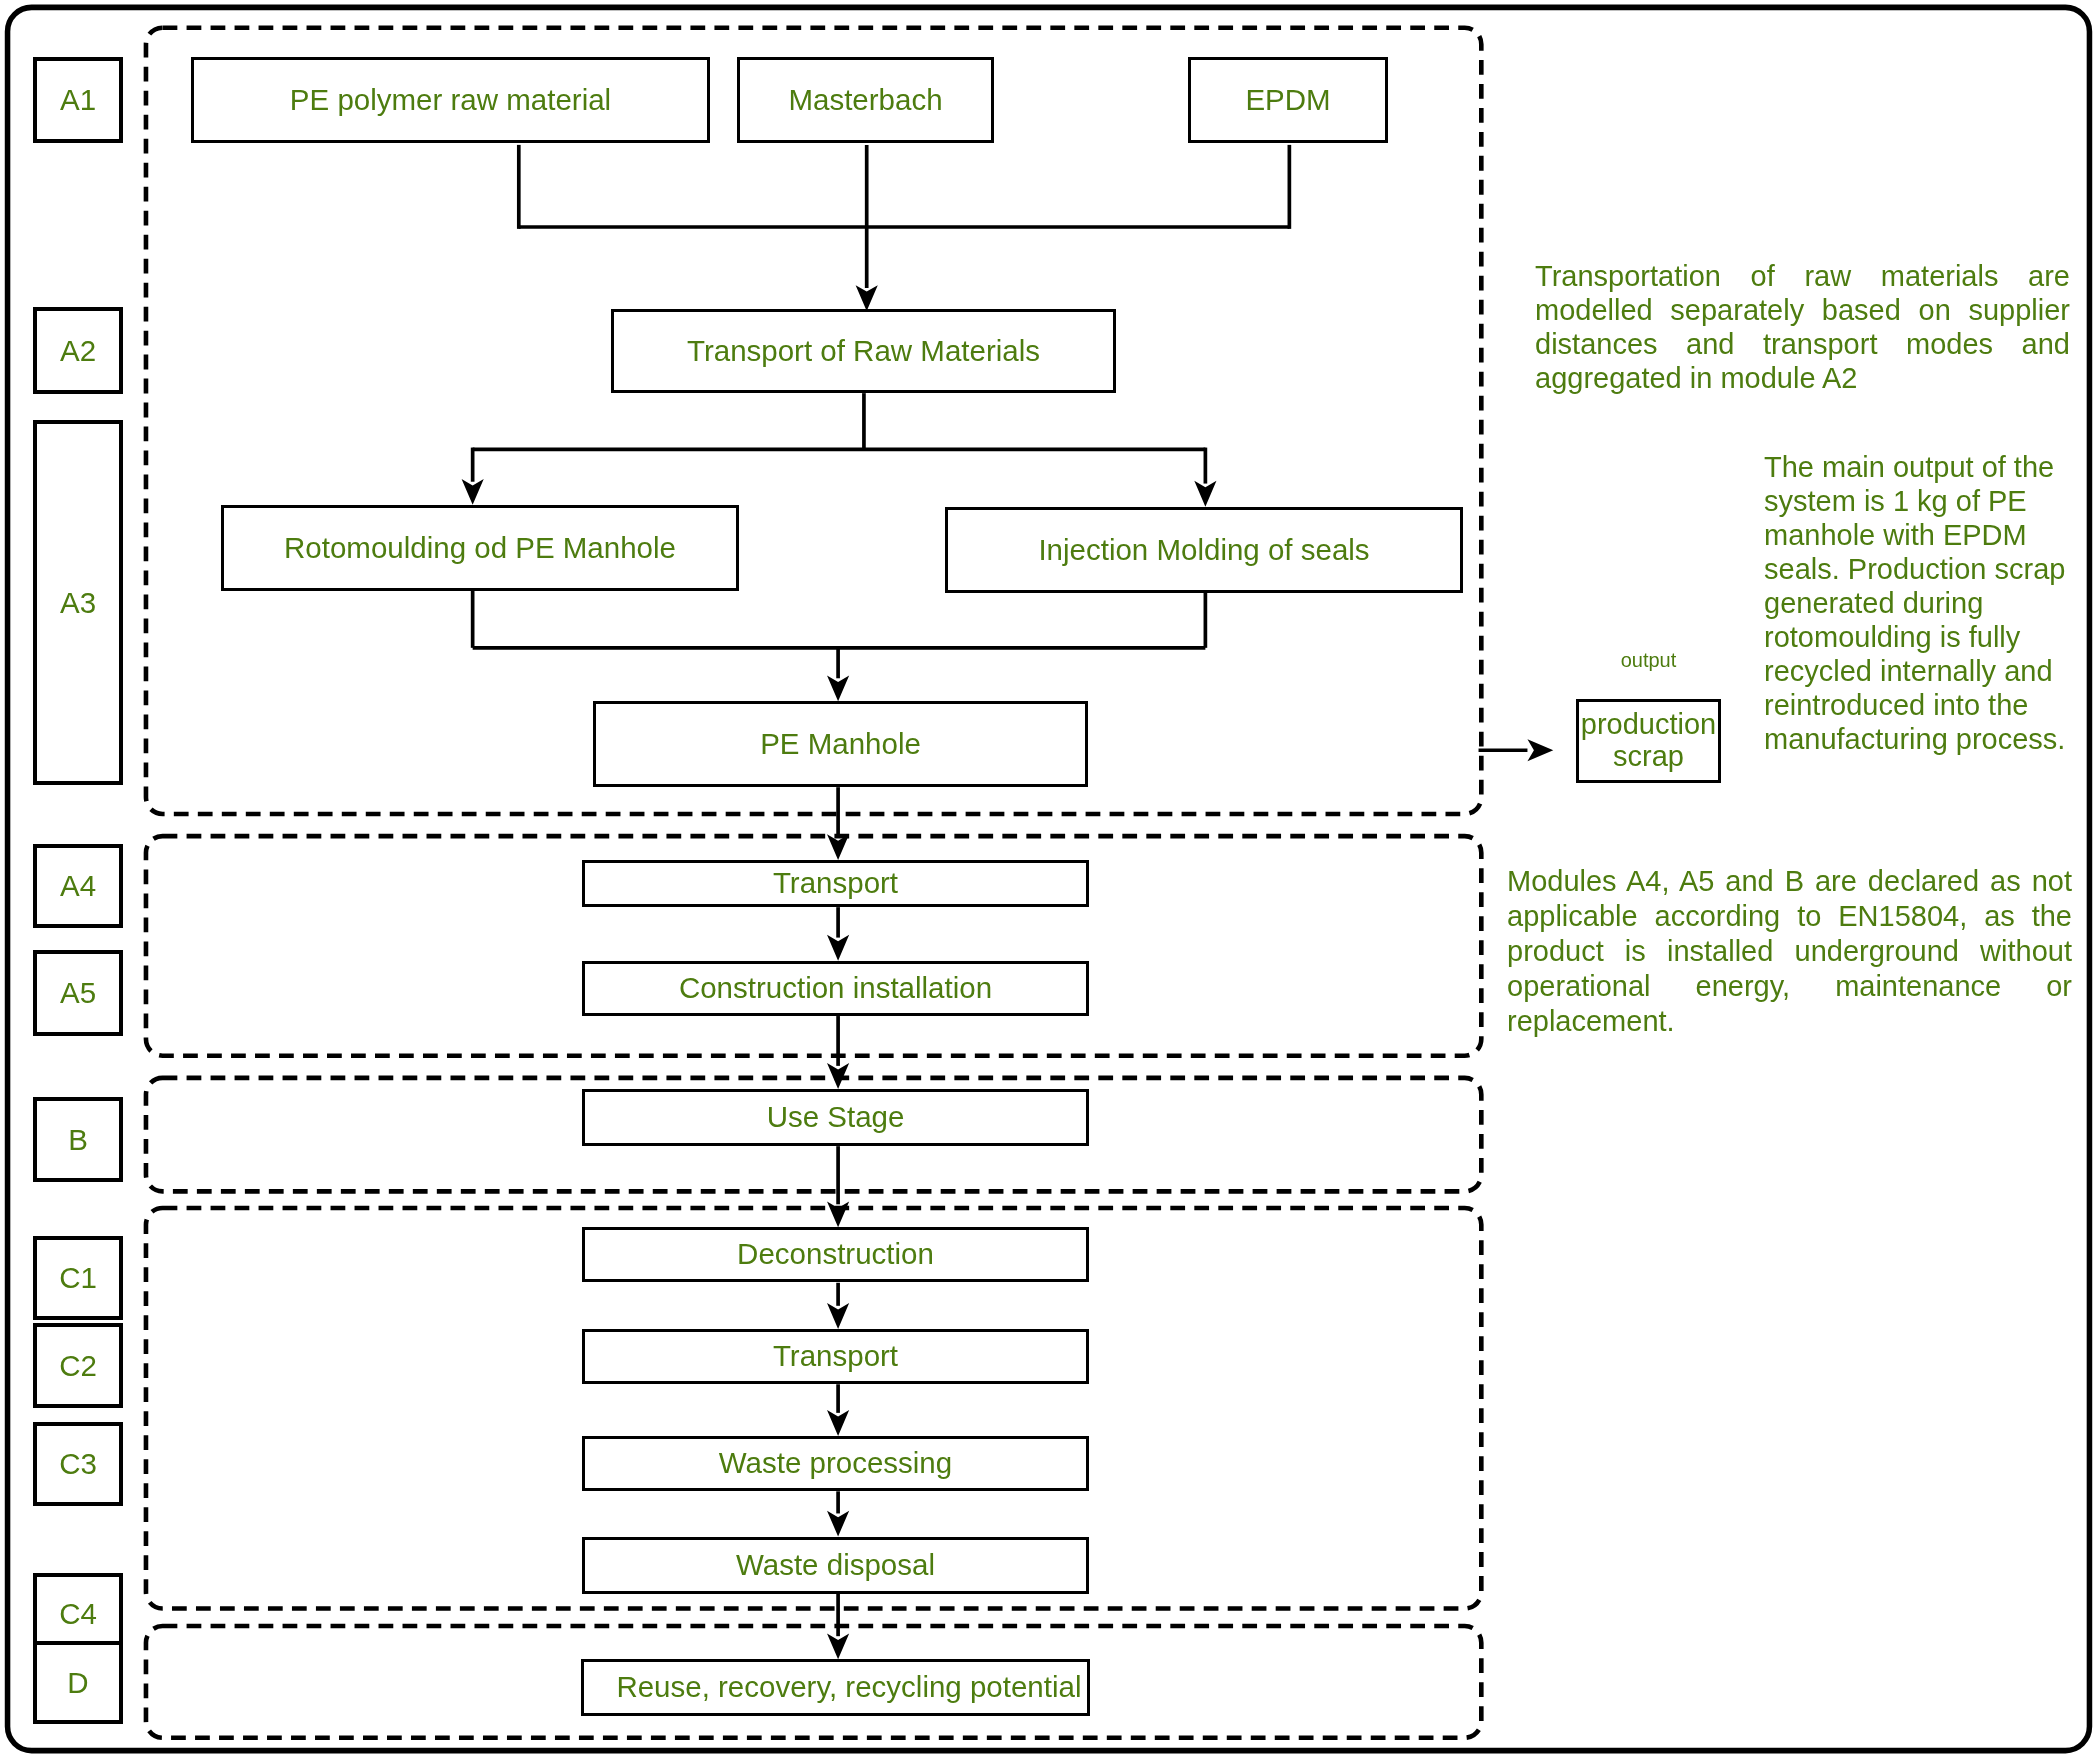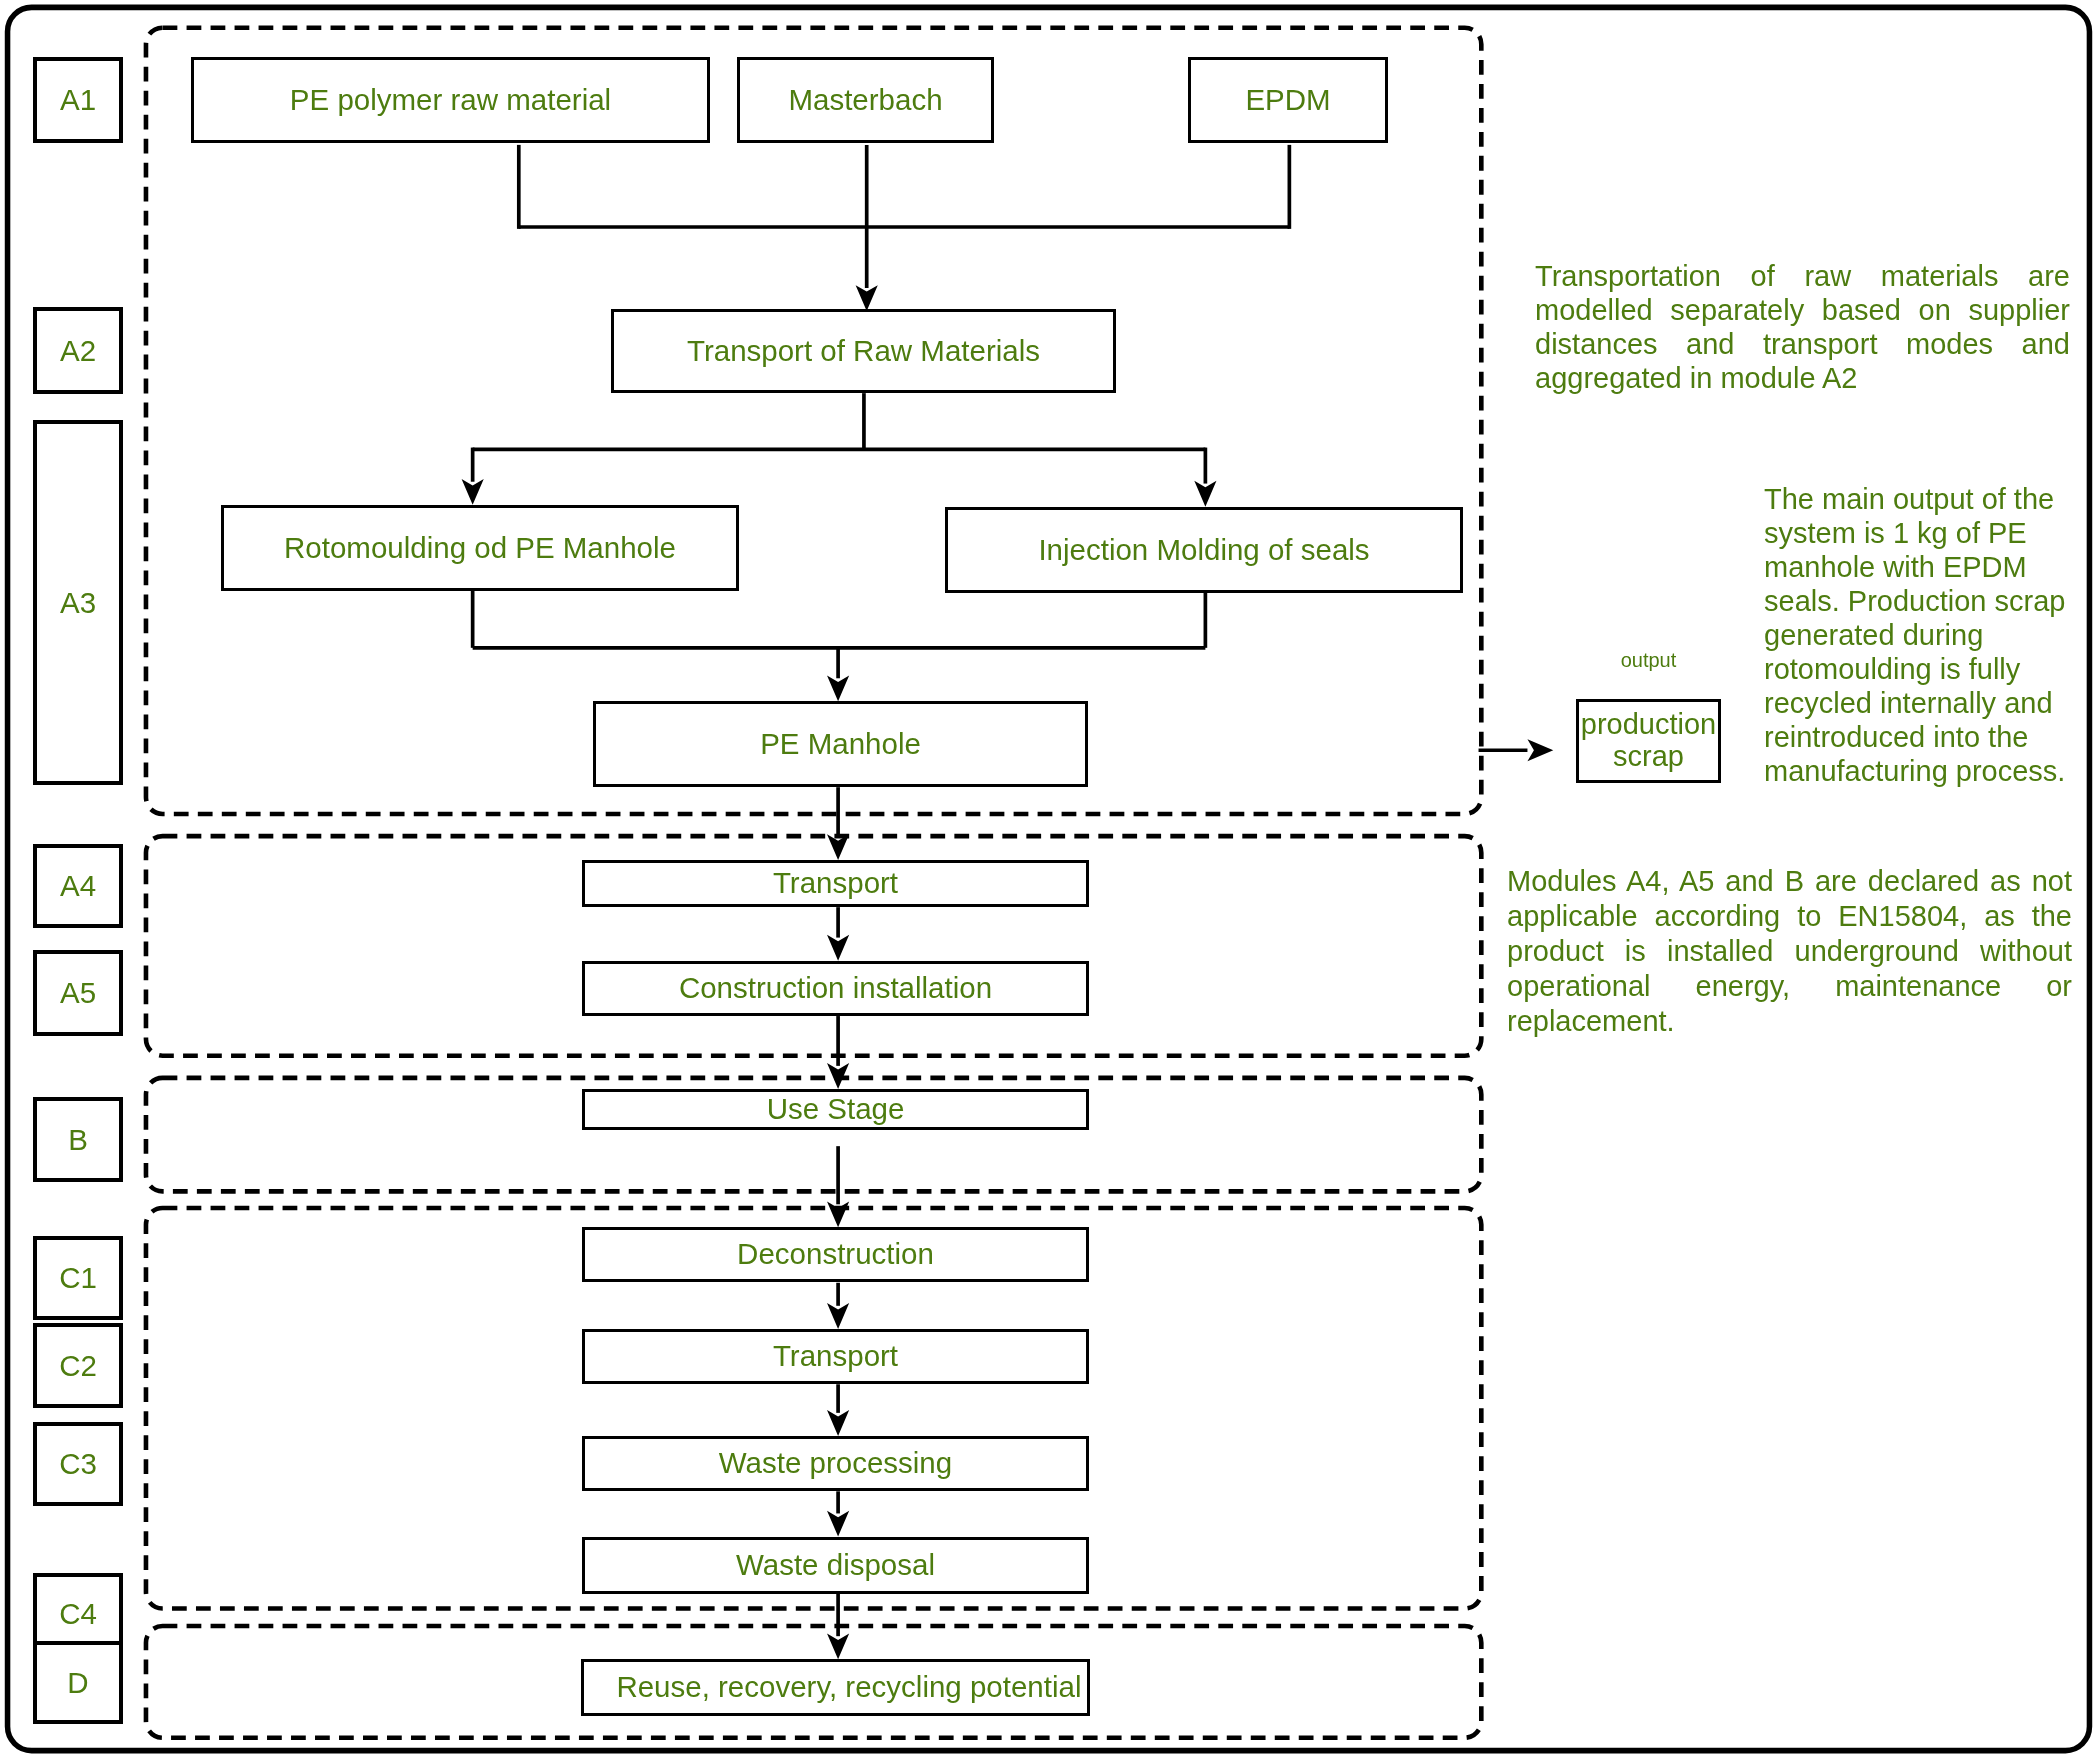--- a/index.html
+++ b/index.html
@@ -171,21 +171,21 @@
     </div>
   <div class="flow-box" style="left:593px; top:701px; width:495px; height:86px;">
       <span>PE Manhole</span>
     </div>
   <div class="flow-box" style="left:582px; top:860px; width:507px; height:47px;">
       <span>Transport</span>
     </div>
   <div class="flow-box" style="left:582px; top:961px;width:507px; height:55px;">
       <span>Construction installation</span>
     </div>
-  <div class="flow-box" style="left:582px; top:1089px;width:507px; height:41px;">
+  <div class="flow-box" style="left:582px; top:1089px;width:507px; height:57px;">
       <span>Use Stage</span>
     </div>
   <div class="flow-box" style="left:582px; top:1227px;width:507px; height:55px;">
       <span>Deconstruction</span>
     </div>
   <div class="flow-box" style="left:582px; top:1329px;width:507px; height:55px;">
       <span>Transport</span>
     </div>
   <div class="flow-box" style="left:582px; top:1436px;width:507px; height:55px;">
       <span>Waste processing</span>
@@ -196,17 +196,17 @@
   <div class="flow-box" style="left:581px; top:1659px;width:509px; height:57px;justify-content:flex-end;">
       <span>Reuse, recovery, recycling potential</span>
     </div>
 
   <div class="small-label" style="left:1576px; top:649px; width:145px;">output</div>
   <div class="flow-box" style="left:1576px; top:699px; width:145px; height:84px; font-size:29px; padding:0 1.8px;">
       <span>production scrap</span>
     </div>
 
   <div class="note justified" style="left:1535px; top:259px; width:535px;">Transportation of raw materials are modelled separately based on supplier distances and transport modes and aggregated in module A2</div>
-  <div class="note" style="left:1764px; top:482px; width:325px;">The main output of the system is 1 kg of PE manhole with EPDM seals. Production scrap generated during rotomoulding is fully recycled internally and reintroduced into the manufacturing process.</div>
+  <div class="note" style="left:1764px; top:450px; width:325px;">The main output of the system is 1 kg of PE manhole with EPDM seals. Production scrap generated during rotomoulding is fully recycled internally and reintroduced into the manufacturing process.</div>
   <div class="note justified" style="left:1507px; top:864px; width:565px; line-height:35px;">Modules A4, A5 and B are declared as not applicable according to EN15804, as the product is installed underground without operational energy, maintenance or replacement.</div>
 
 </div>
 
 
 </body></html>

